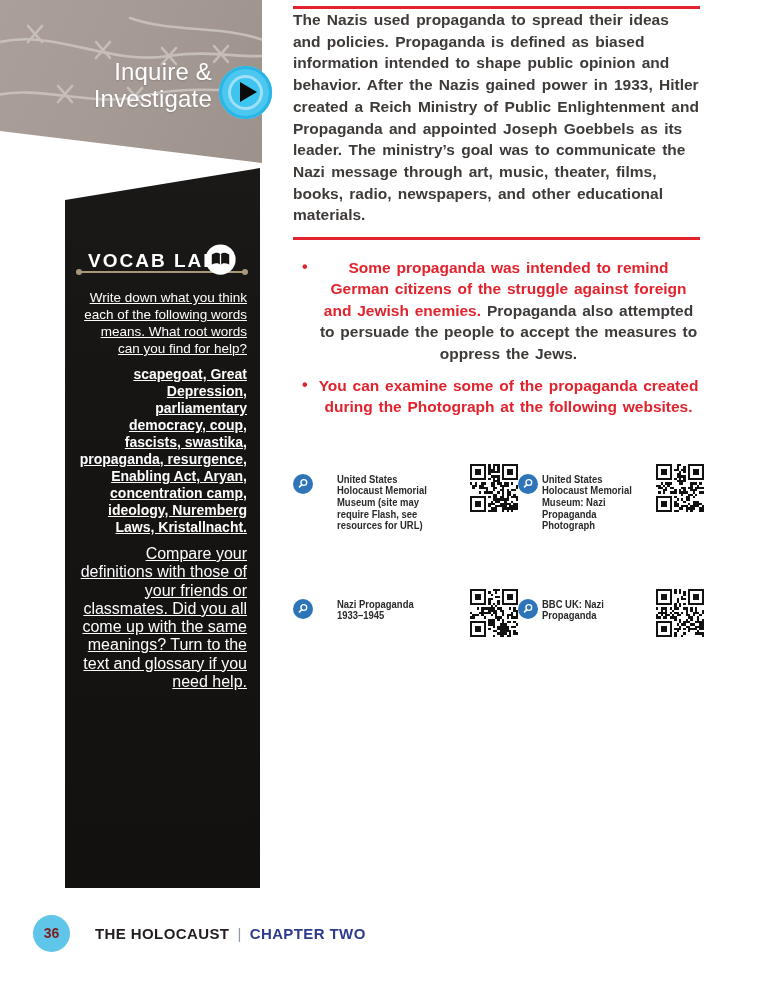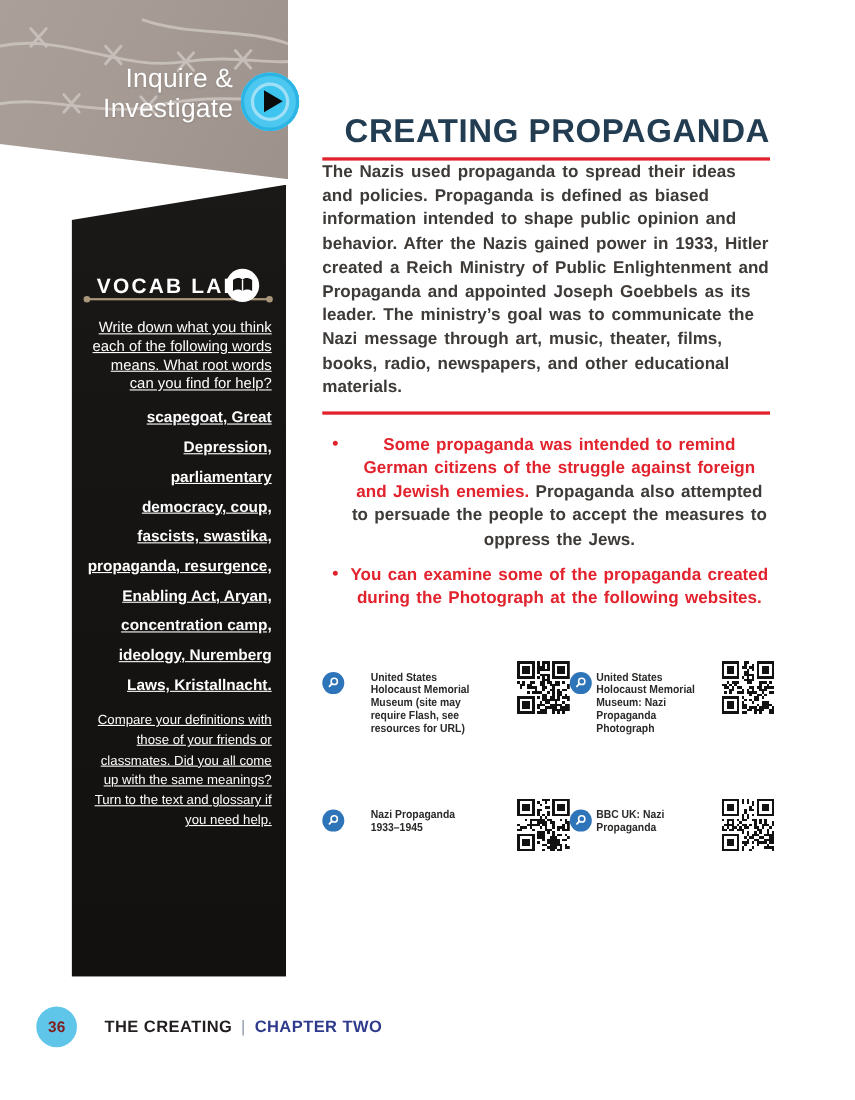--- a/index.html
+++ b/index.html
@@ -55,22 +55,22 @@
   .vocab-title{
     position:absolute;left:11px;top:7px;font-weight:700;font-size:19px;letter-spacing:2px;color:#fff;
   }
   .gold-rule{position:absolute;left:2px;right:2px;top:28px;height:2px;background:var(--rule-gold);}
   .gold-rule::before,.gold-rule::after{
     content:"";position:absolute;top:-2px;width:6px;height:6px;border-radius:50%;background:var(--rule-gold);
   }
   .gold-rule::before{left:-3px;} .gold-rule::after{right:-3px;}
   .book-icon{position:absolute;right:10px;top:0;width:33px;height:33px;z-index:2;}
   .side-text{font-size:13.5px;line-height:17px;color:#fdfdfd;margin-bottom:9px;text-decoration:underline;}
-  .side-text.words{font-weight:700;font-size:14px;line-height:27px;}
-  .side-text.outro{font-size:12px;line-height:18.3px;}
+  .side-text.words{font-weight:700;font-size:14px;line-height:17px;}
+  .side-text.outro{font-size:16px;line-height:18.3px;}
   
   .main{position:absolute;left:293px;top:0;width:407px;}
   .main h1{
     margin-top:103px;text-align:right;font-size:30px;font-weight:700;
     color:var(--title-navy);letter-spacing:.5px;white-space:nowrap;
   }
   .red-rule{height:3px;background:var(--accent-red);margin-top:6px;}
   .intro-par{
     font-size:15.5px;line-height:21.7px;font-weight:700;
     color:var(--body-text);word-spacing:2px;
@@ -146,21 +146,20 @@
           </svg>
         </span>
       </div>
       <p class="side-text">Write down what you think each of the following words means. What root words can you find for help?</p>
       <p class="side-text words">scapegoat, Great Depression, parliamentary democracy, coup, fascists, swastika, propaganda, resurgence, Enabling Act, Aryan, concentration camp, ideology, Nuremberg Laws, Kristallnacht.</p>
       <p class="side-text outro">Compare your definitions with those of your friends or classmates. Did you all come up with the same meanings? Turn to the text and glossary if you need help.</p>
     </div>
   </div>
 
   <div class="main">
-    <h1>CREATING PROPAGANDA</h1>
     <div class="red-rule"></div>
     <p class="intro-par">The Nazis used propaganda to spread their ideas and policies. Propaganda is defined as biased information intended to shape public opinion and behavior. After the Nazis gained power in 1933, Hitler created a Reich Ministry of Public Enlightenment and Propaganda and appointed Joseph Goebbels as its leader. The ministry’s goal was to communicate the Nazi message through art, music, theater, films, books, radio, newspapers, and other educational materials.</p>
     <div class="red-rule rule2"></div>
 
     <ul class="bullets">
       <li>
         <span class="lead">Some propaganda was intended to remind German citizens of the struggle against foreign and Jewish enemies.</span>
         <span class="rest">Propaganda also attempted to persuade the people to accept the measures to oppress the Jews.</span>
       </li>
       <li>
@@ -756,17 +755,17 @@
               <rect x="2" y="16" width="3" height="3" fill="#121212"></rect>
             </svg></div>
       </div>
 
     </div>
   </div>
 
   <div class="footer">
     <div class="page-badge">36</div>
     <div class="footer-text">
-      <span>THE CREATING</span><span class="footer-sep">|</span><span class="footer-chapter">CHAPTER TWO</span>
+      <span>THE HOLOCAUST</span><span class="footer-sep">|</span><span class="footer-chapter">CHAPTER TWO</span>
     </div>
   </div>
 
 </div>
 
 </body></html>

